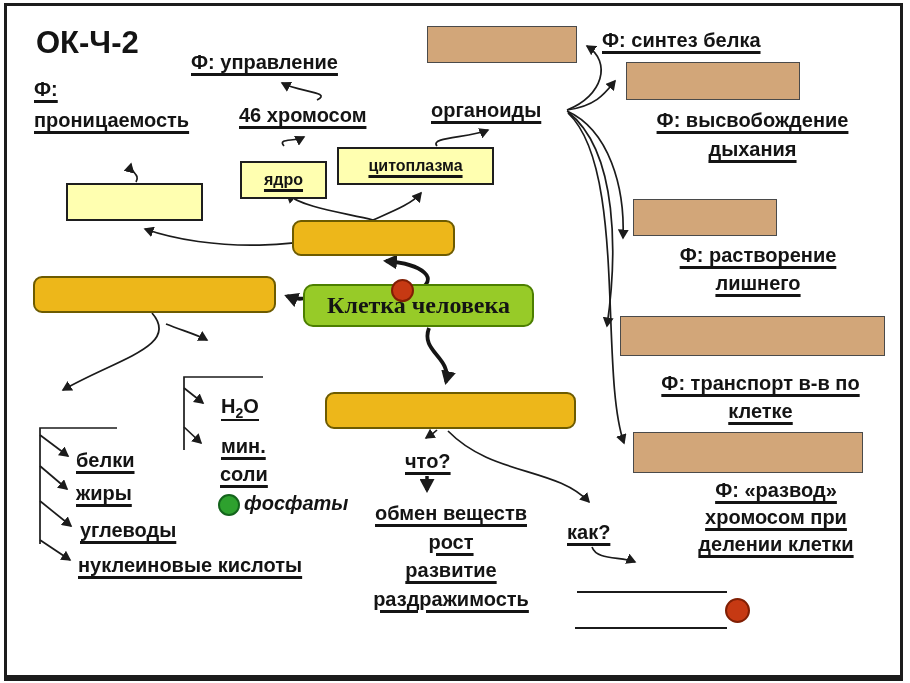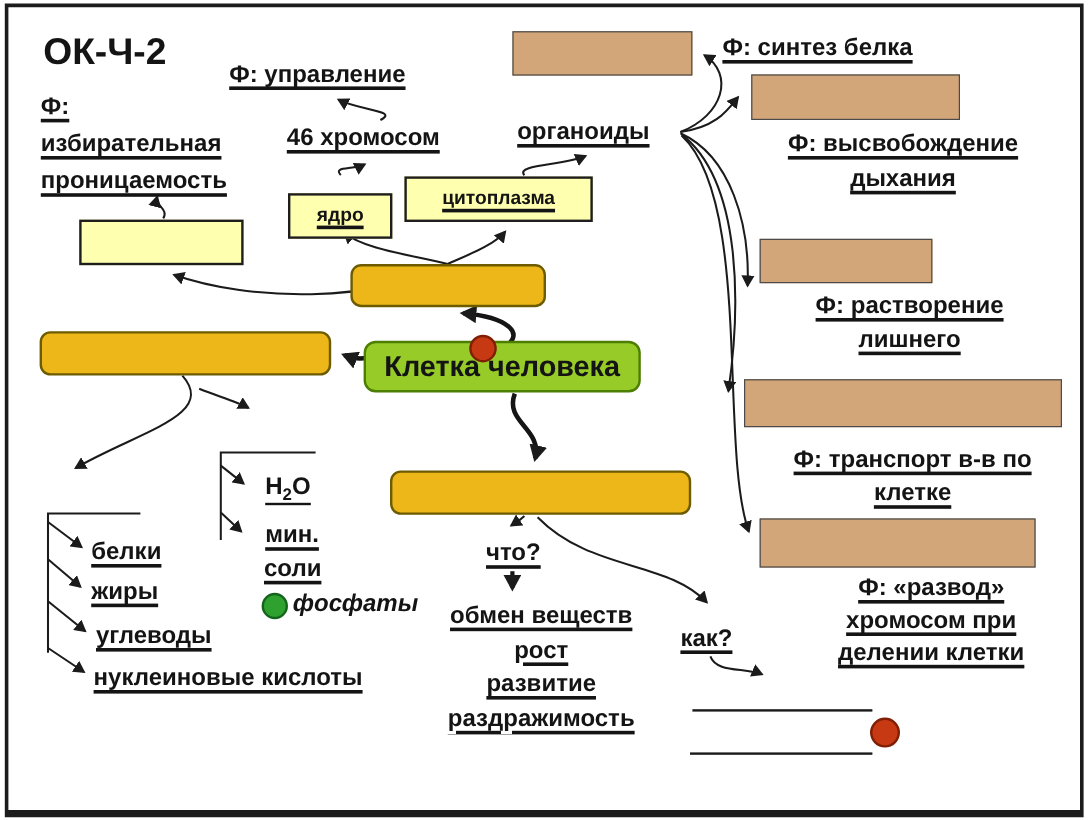--- a/index.html
+++ b/index.html
@@ -9,21 +9,21 @@
          border:3px solid #1c1c1c;border-bottom-width:6px;pointer-events:none;}
   .wires{position:absolute;left:0;top:0;width:910px;height:683px;}
   .t{position:absolute;font-size:20px;white-space:nowrap;line-height:1.1;}
   .u{text-decoration:underline;text-decoration-thickness:2.5px;text-underline-offset:4px;}
   .cblk{position:absolute;text-align:center;font-size:20px;}
   .cblk .ln{line-height:28px;}
   .box{position:absolute;box-sizing:border-box;display:flex;align-items:center;justify-content:center;}
   .pale{background:#FFFFB0;border:2px solid #1e1e1e;}
   .gold{background:#EDB71A;border:2px solid #6d5b00;border-radius:9px;}
   .tan{background:#D2A679;border:1.5px solid #4a4a4a;}
-  .green{background:#97CB28;border:2.5px solid #4c7f00;border-radius:10px;}
+  .green{background:#97CB28;border:2.5px solid #4c7f00;border-radius:10px;font-family:Liberation Serif, serif;}
   .dot{position:absolute;border-radius:50%;box-sizing:border-box;}
   .red{background:#C63913;border:2px solid #801f04;}
   .gdot{background:#2EA12E;border:2px solid #14641c;}
   .blank-line{position:absolute;height:0;border-top:2px solid #1b1b1b;}
   .title{font-size:31px;}
   .cell-label{font-size:24px;}
   .sub{font-size:14px;vertical-align:-5px;}
   .it{font-style:italic;}
   .h2o-wrap{border-bottom:2.5px solid #141414;padding-bottom:2px;}
 </style>
@@ -74,21 +74,20 @@
       <path d="M306,298 C298,300 292,298 287,296" marker-end="url(#ahb)"></path>
       <path d="M429,328 C420,352 452,357 446,382" marker-end="url(#ahb)"></path>
       <path d="M427,476 L427,490" stroke-width="3.5" marker-end="url(#ahb)"></path>
     </g>
   </svg>
 
   <div class="t title" style="left:36px;top:26px">ОК-Ч-2</div>
 
   <div class="t" style="left:34px;top:74px">
     <div style="line-height:31px"><span class="u">Ф:</span></div>
-    <div style="line-height:31px"><span class="u">избирательная</span></div>
     <div style="line-height:31px"><span class="u">проницаемость</span></div>
   </div>
 
   <div class="t u" style="left:191px;top:51px">Ф: управление</div>
   <div class="t u" style="left:239px;top:104px">46 хромосом</div>
   <div class="t u" style="left:431px;top:99px">органоиды</div>
 
   <div class="box pale" style="left:66px;top:183px;width:137px;height:38px"></div>
   <div class="box pale" style="left:240px;top:161px;width:87px;height:38px">
     <span class="u">ядро</span>

